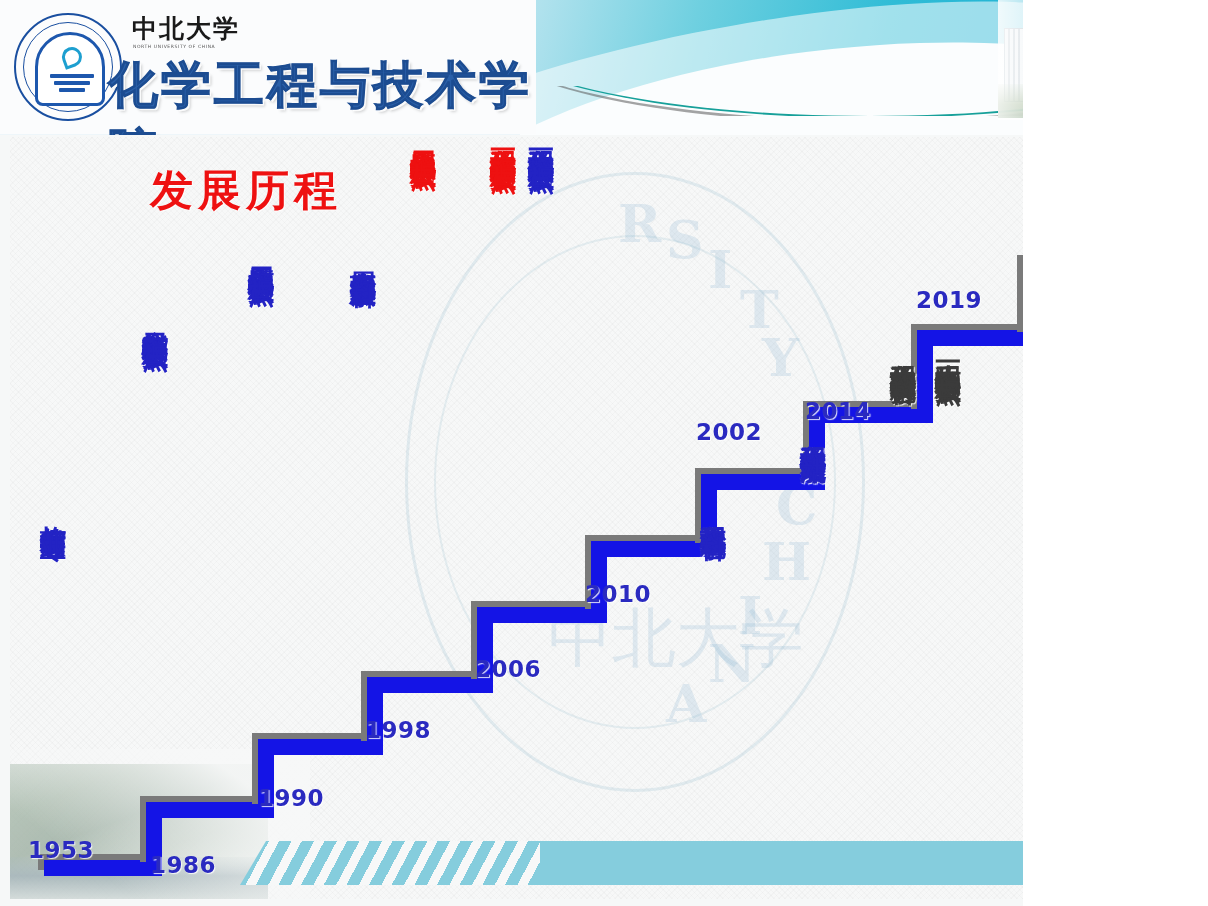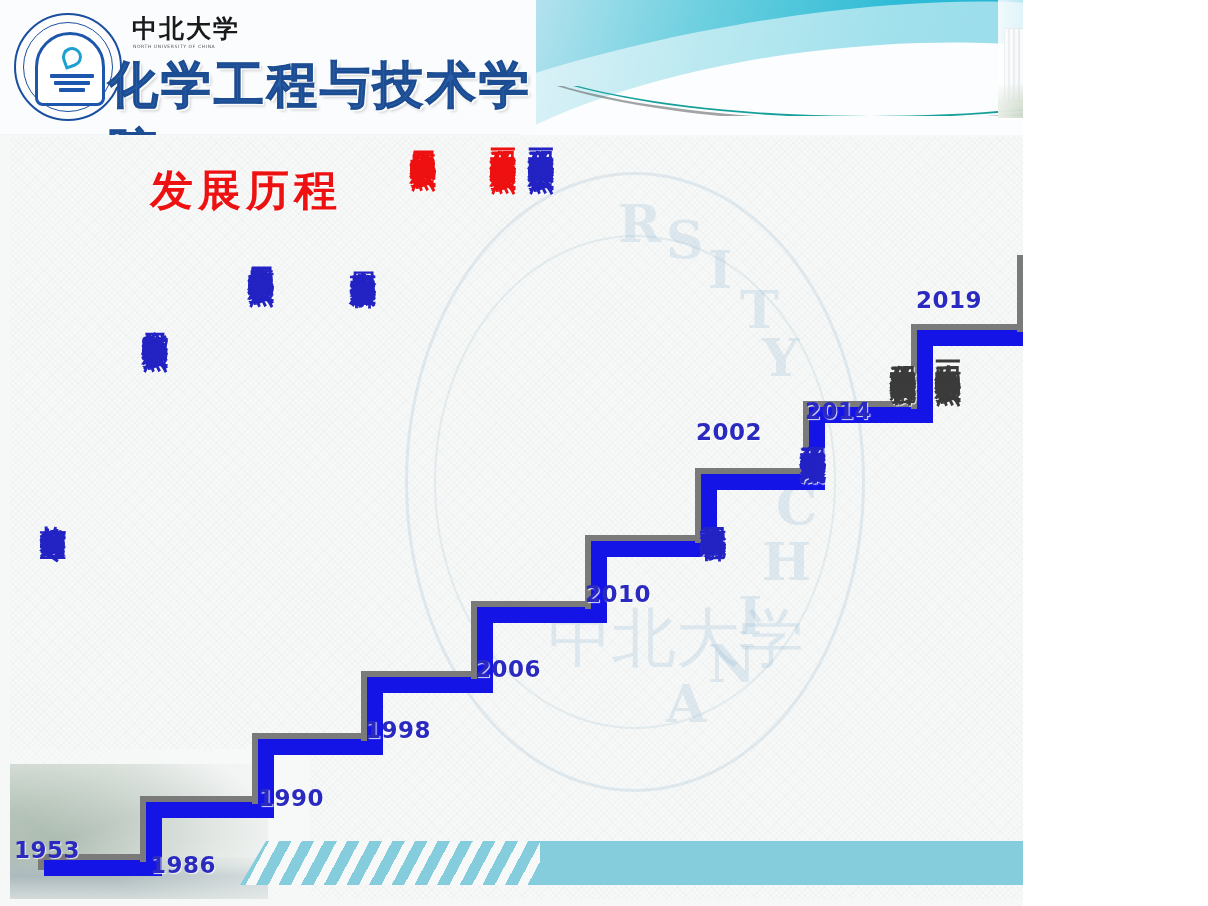--- a/index.html
+++ b/index.html
@@ -363,21 +363,21 @@
 
       <div class="tread" style="left:1013px;top:124px; width:106px; height:16px;"></div>
 
       <div class="arrow-shaft" style="left:1112px; top:122px; width:96px; height:17px; transform:rotate(-42deg);"></div>
       <div class="arrow-head-sh" style="left:1138px; top:-2px;"></div>
       <div class="arrow-head" style="left:1144px; top:3px;"></div>
     </div>
 
     <div class="main-title">发展历程</div>
 
-    <div class="year" style="left:4px;  top:700px;">1953</div>
+    <div class="year" style="left:18px;  top:700px;">1953</div>
     <div class="year" style="left:140px; top:715px;">1986</div>
     <div class="year" style="left:248px; top:648px;">1990</div>
     <div class="year" style="left:355px; top:580px;">1998</div>
     <div class="year" style="left:465px; top:512px;margin-top:7px;">2006</div>
     <div class="year" style="left:575px; top:444px;">2010</div>
     <div class="year" style="left:686px; top:282px;">2002</div>
     <div class="year" style="left:795px; top:218px;margin-top:43px;">2014</div>
     <div class="year" style="left:906px; top:150px;">2019</div>
     <div class="year" style="left:1018px;top:92px;">2020</div>
 

